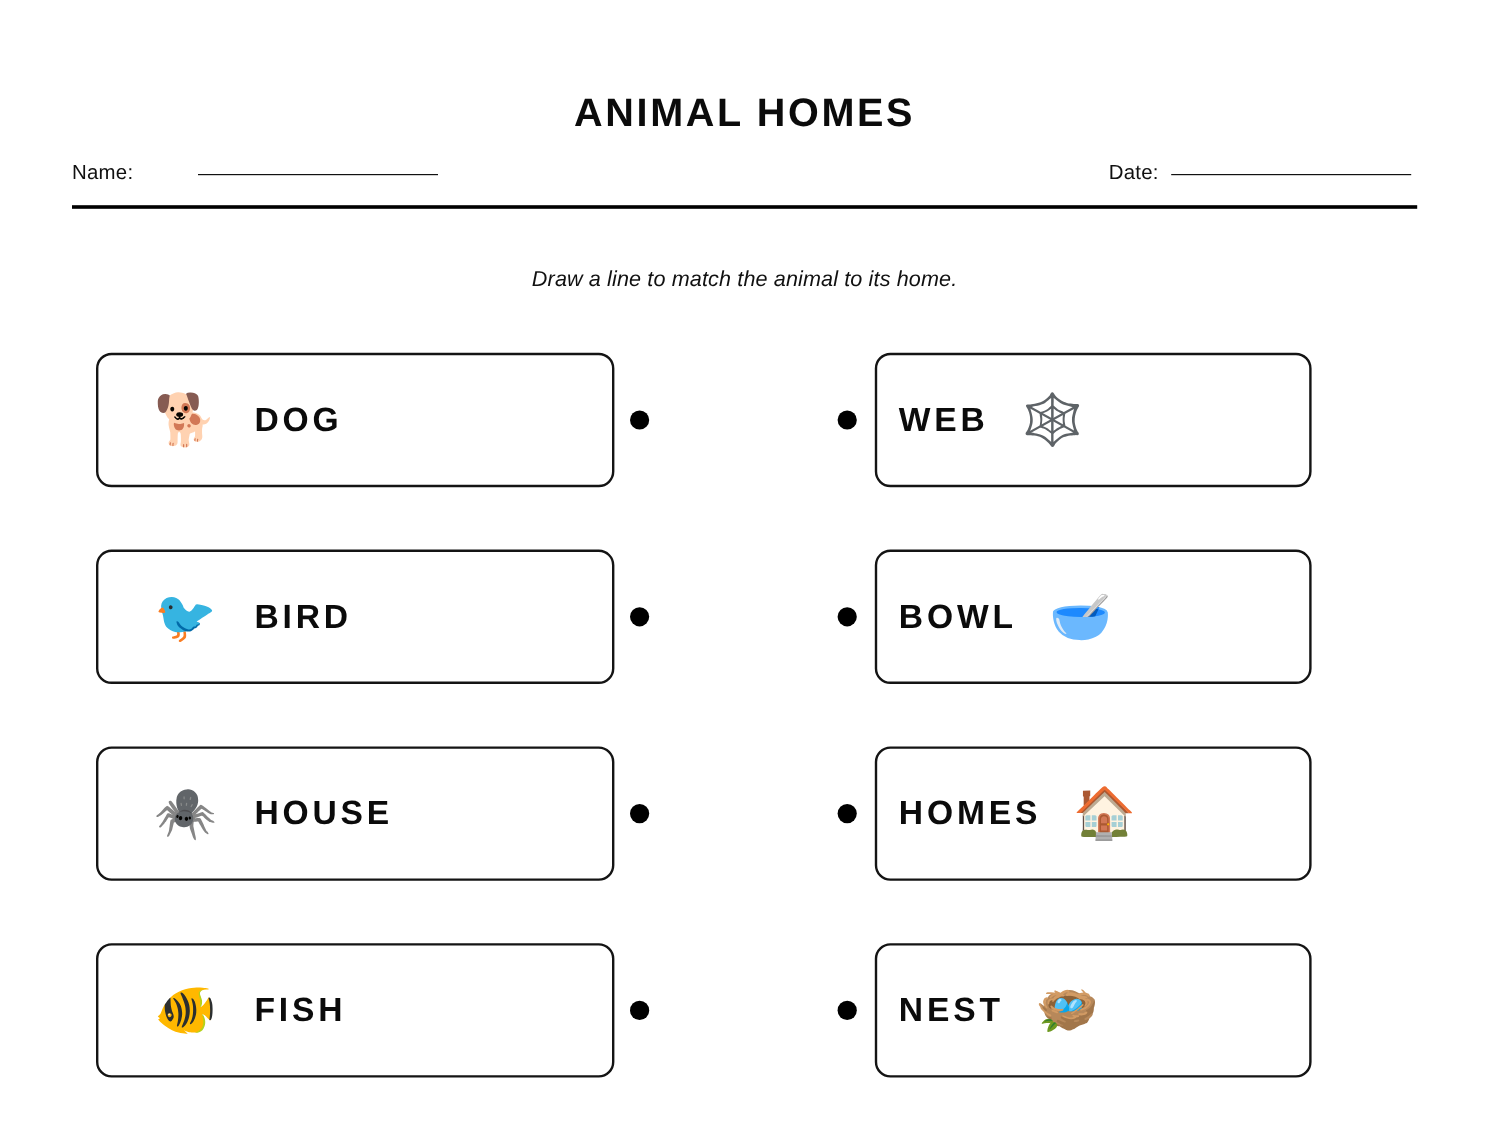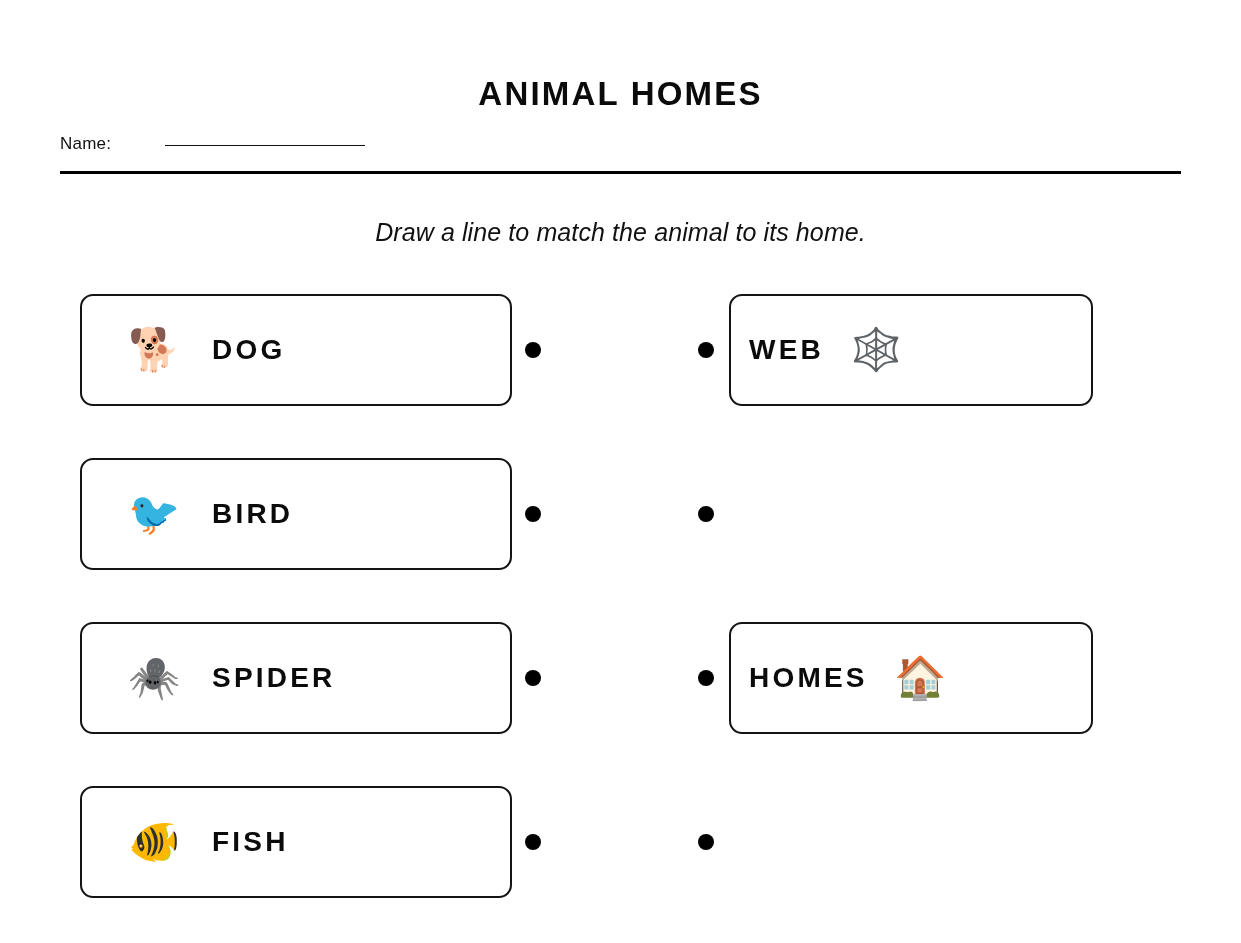--- a/index.html
+++ b/index.html
@@ -80,21 +80,21 @@
     border-bottom: 3.2px solid #000000;
   }
 
   
   .instruction {
     position: absolute;
     left: 0;
     top: 202px;
     width: 1241px;
     text-align: center;
-    font-size: 25px;
+    font-size: 18px;
     font-style: italic;
     font-weight: 400;
     color: #111111;
     letter-spacing: 0.1px;
     line-height: 28px;
   }
 
   
   .match-area {
     position: absolute;
@@ -170,20 +170,24 @@
 
 <div class="sheet">
 
   <div class="title">ANIMAL HOMES</div>
 
   <div class="namedate">
     <div class="nd-group nd-left">
       <span class="nd-label">Name:</span>
       <span class="nd-rule nd-rule-name"></span>
     </div>
+    <div class="nd-group nd-right">
+      <span class="nd-label">Date:</span>
+      <span class="nd-rule nd-rule-date"></span>
+    </div>
   </div>
 
   <div class="divider"></div>
 
   <div class="instruction">Draw a line to match the animal to its home.</div>
 
   <div class="match-area">
 
     <div class="match-row" style="top:0px;">
       <div class="card card-left">
@@ -198,38 +202,46 @@
       </div>
     </div>
 
     <div class="match-row" style="top:164px;">
       <div class="card card-left">
         <span class="card-emoji">🐦</span>
         <span class="card-label">BIRD</span>
       </div>
       <div class="dot dot-left"></div>
       <div class="dot dot-right"></div>
+      <div class="card card-right">
+        <span class="card-label">BOWL</span>
+        <span class="card-emoji">🥣</span>
+      </div>
     </div>
 
     <div class="match-row" style="top:328px;">
       <div class="card card-left">
         <span class="card-emoji">🕷️</span>
-        <span class="card-label">SPIDER</span>
+        <span class="card-label">HOUSE</span>
       </div>
       <div class="dot dot-left"></div>
       <div class="dot dot-right"></div>
       <div class="card card-right">
         <span class="card-label">HOMES</span>
         <span class="card-emoji">🏠</span>
       </div>
     </div>
 
     <div class="match-row" style="top:492px;">
       <div class="card card-left">
         <span class="card-emoji">🐠</span>
         <span class="card-label">FISH</span>
       </div>
       <div class="dot dot-left"></div>
       <div class="dot dot-right"></div>
+      <div class="card card-right">
+        <span class="card-label">NEST</span>
+        <span class="card-emoji">🪺</span>
+      </div>
     </div>
 
   </div>
 </div>
 
 </body></html>

